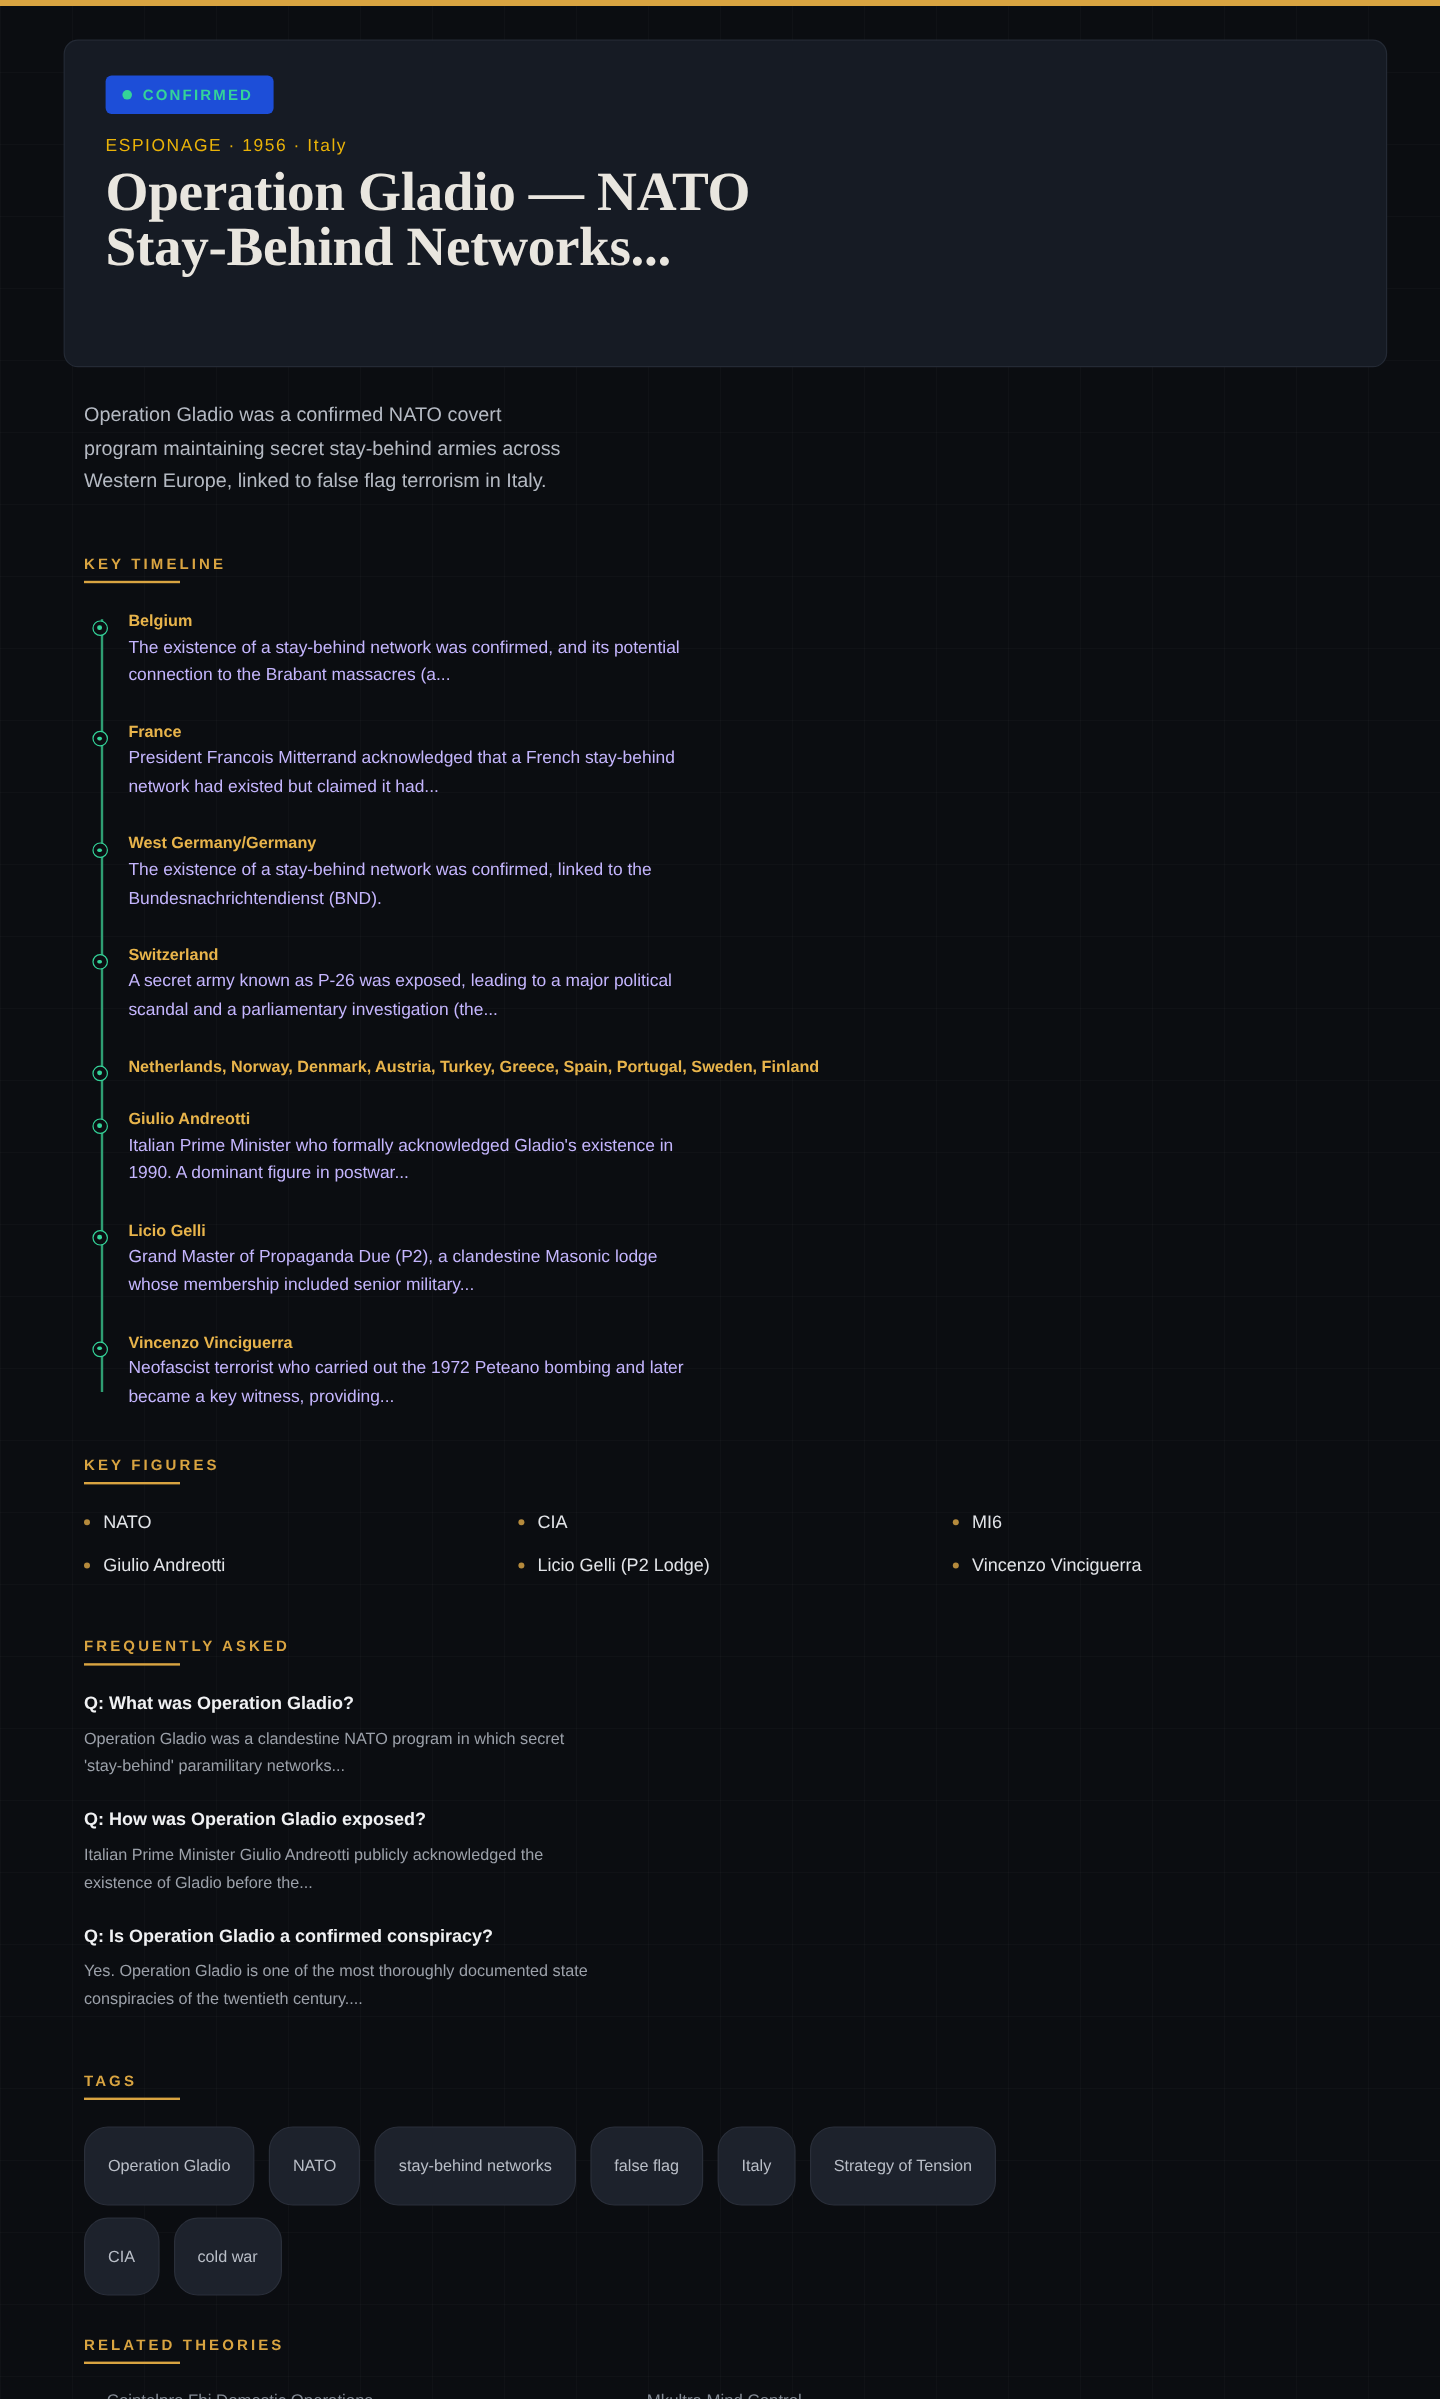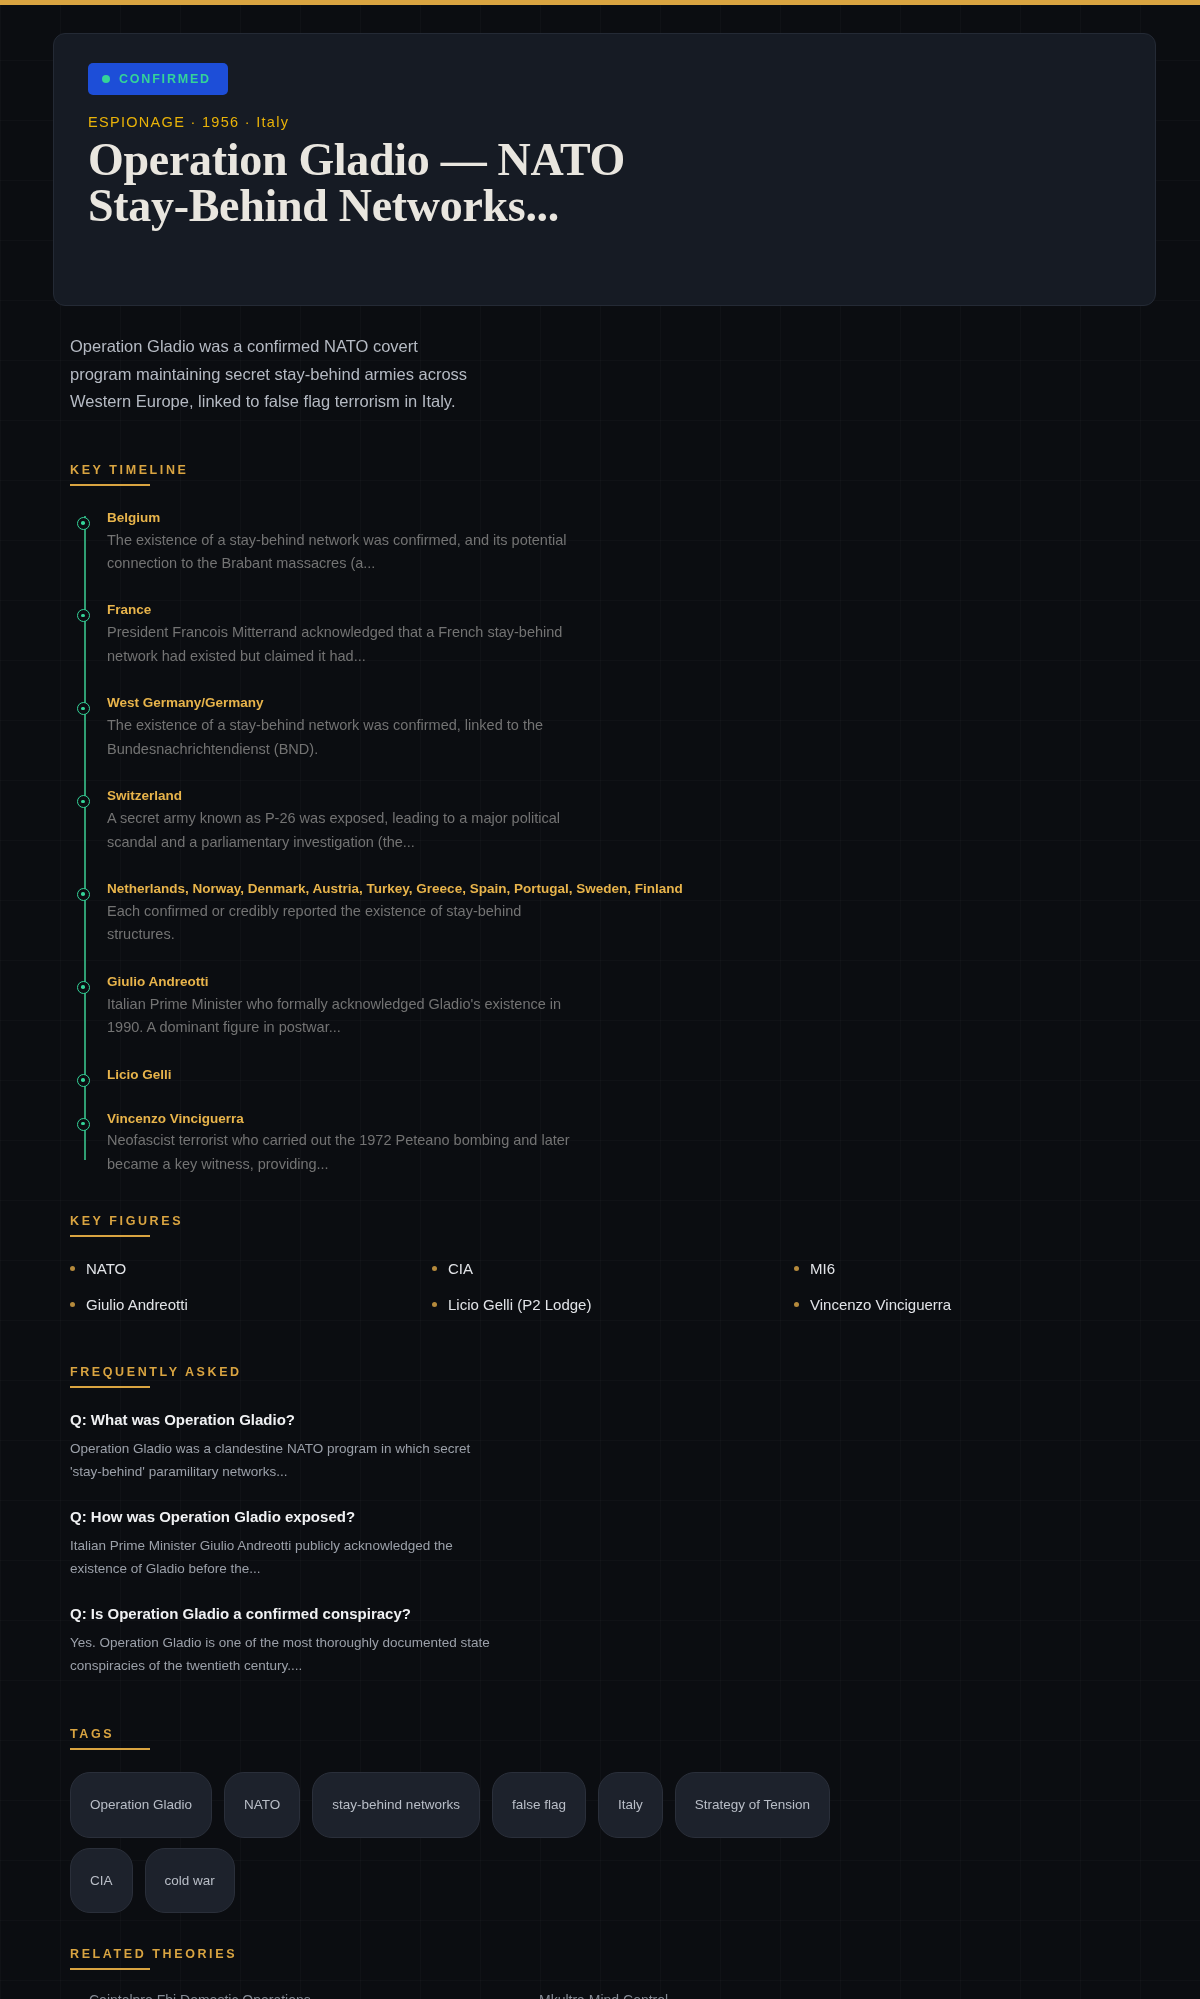--- a/index.html
+++ b/index.html
@@ -155,21 +155,21 @@
     background: #34d399;
   }
 
   .tl-title {
     color: #e8b44b;
     font-size: 13.5px;
     font-weight: bold;
     line-height: 1.25;
   }
   .tl-desc {
-    color: #737373;
+    color: #c4b5fd;
     font-size: 14.5px;
     line-height: 1.62;
     margin-top: 2px;
     max-width: 470px;
   }
 
   
   #figures-section { margin-top: 38px; }
 
   .figures-grid {
@@ -285,30 +285,30 @@
           <div class="tl-desc">The existence of a stay-behind network was confirmed, linked to the Bundesnachrichtendienst (BND).</div>
         </div>
         <div class="tl-item">
           <span class="tl-dot"></span>
           <div class="tl-title">Switzerland</div>
           <div class="tl-desc">A secret army known as P-26 was exposed, leading to a major political scandal and a parliamentary investigation (the...</div>
         </div>
         <div class="tl-item">
           <span class="tl-dot"></span>
           <div class="tl-title">Netherlands, Norway, Denmark, Austria, Turkey, Greece, Spain, Portugal, Sweden, Finland</div>
-          <div class="tl-desc">Each confirmed or credibly reported the existence of stay-behind structures.</div>
         </div>
         <div class="tl-item">
           <span class="tl-dot"></span>
           <div class="tl-title">Giulio Andreotti</div>
           <div class="tl-desc">Italian Prime Minister who formally acknowledged Gladio's existence in 1990. A dominant figure in postwar...</div>
         </div>
         <div class="tl-item">
           <span class="tl-dot"></span>
           <div class="tl-title">Licio Gelli</div>
+          <div class="tl-desc">Grand Master of Propaganda Due (P2), a clandestine Masonic lodge whose membership included senior military...</div>
         </div>
         <div class="tl-item">
           <span class="tl-dot"></span>
           <div class="tl-title">Vincenzo Vinciguerra</div>
           <div class="tl-desc">Neofascist terrorist who carried out the 1972 Peteano bombing and later became a key witness, providing...</div>
         </div>
       </div>
   </section>
 
   <section class="section" id="figures-section">

